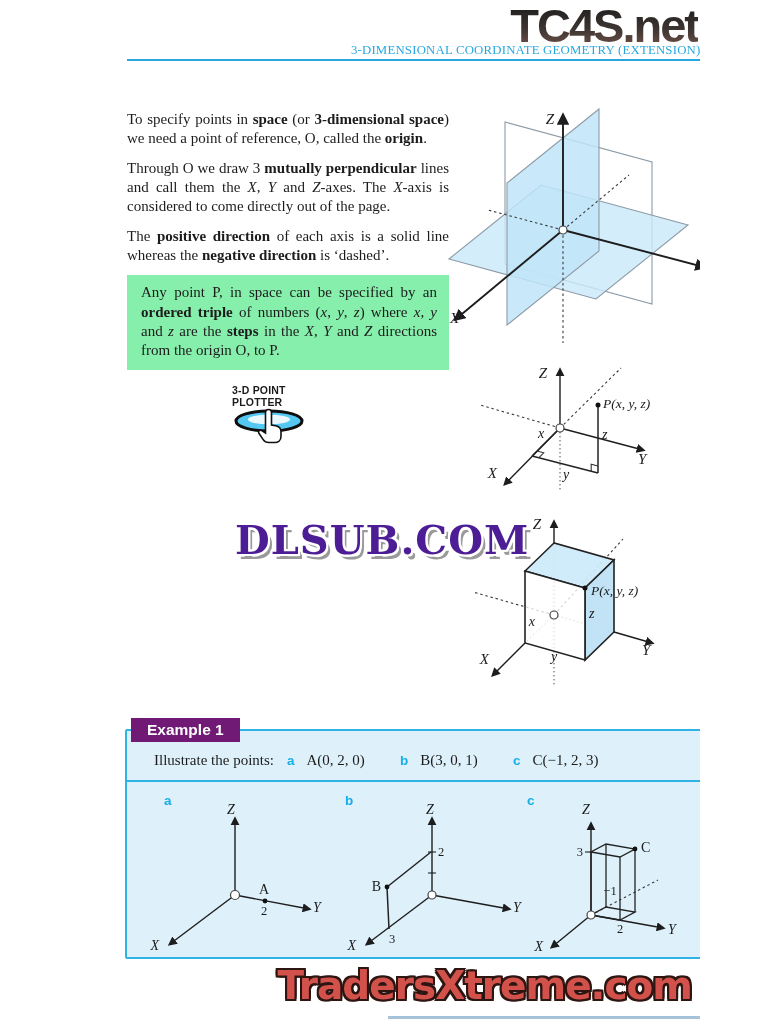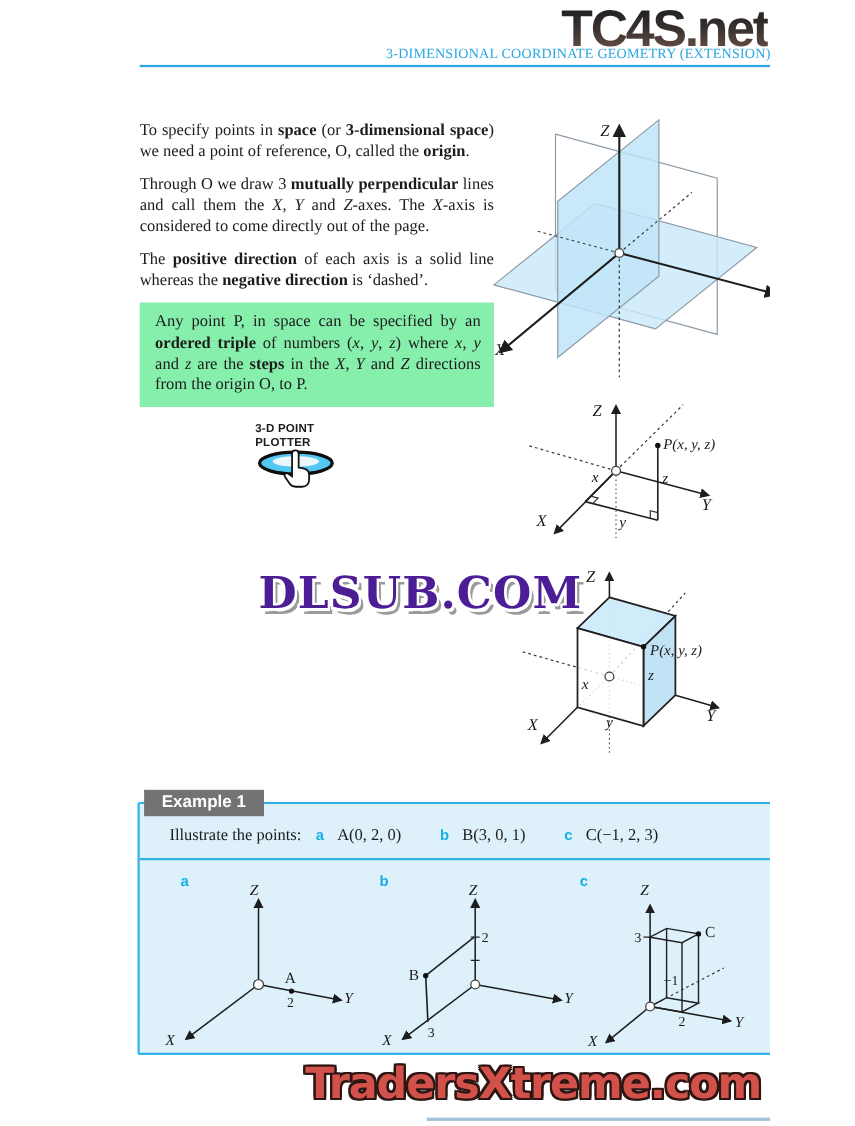--- a/index.html
+++ b/index.html
@@ -67,21 +67,21 @@
   .ax-s{font:italic 14px "Liberation Serif",serif;fill:#1a1a1a;}
   .pt{font:14px "Liberation Serif",serif;fill:#1a1a1a;}
   .num{font:12.5px "Liberation Serif",serif;fill:#1a1a1a;}
   .plabel{font:italic 13.5px "Liberation Serif",serif;fill:#1a1a1a;}
   .tick{stroke:#222;stroke-width:1.1;}
 
   
   .example-box{position:absolute;left:125px;top:729px;width:597px;height:226px;
         border:2px solid #2fb3e6;background:#def1fb;border-radius:2px;}
   .example-tab{position:absolute;left:4px;top:-13px;height:24px;line-height:24px;
-        padding:0 16px;background:#737373;color:#fff;
+        padding:0 16px;background:#701a75;color:#fff;
         font-family:"Liberation Sans",sans-serif;font-weight:bold;font-size:15.5px;}
   .ex-prompt{position:absolute;left:27px;top:21px;font-size:15px;}
   .ex-part{position:absolute;top:21px;font-size:15px;display:flex;gap:12px;align-items:baseline;}
   .part-label{color:#18aee6;font-family:"Liberation Sans",sans-serif;font-weight:bold;font-size:13.5px;}
   .ex-divider{position:absolute;left:0;right:0;top:49px;height:2px;background:#2fb3e6;}
   .ans-label{position:absolute;color:#18aee6;font-family:"Liberation Sans",sans-serif;
         font-weight:bold;font-size:13.5px;}
 </style>
 </head>
 <body>

